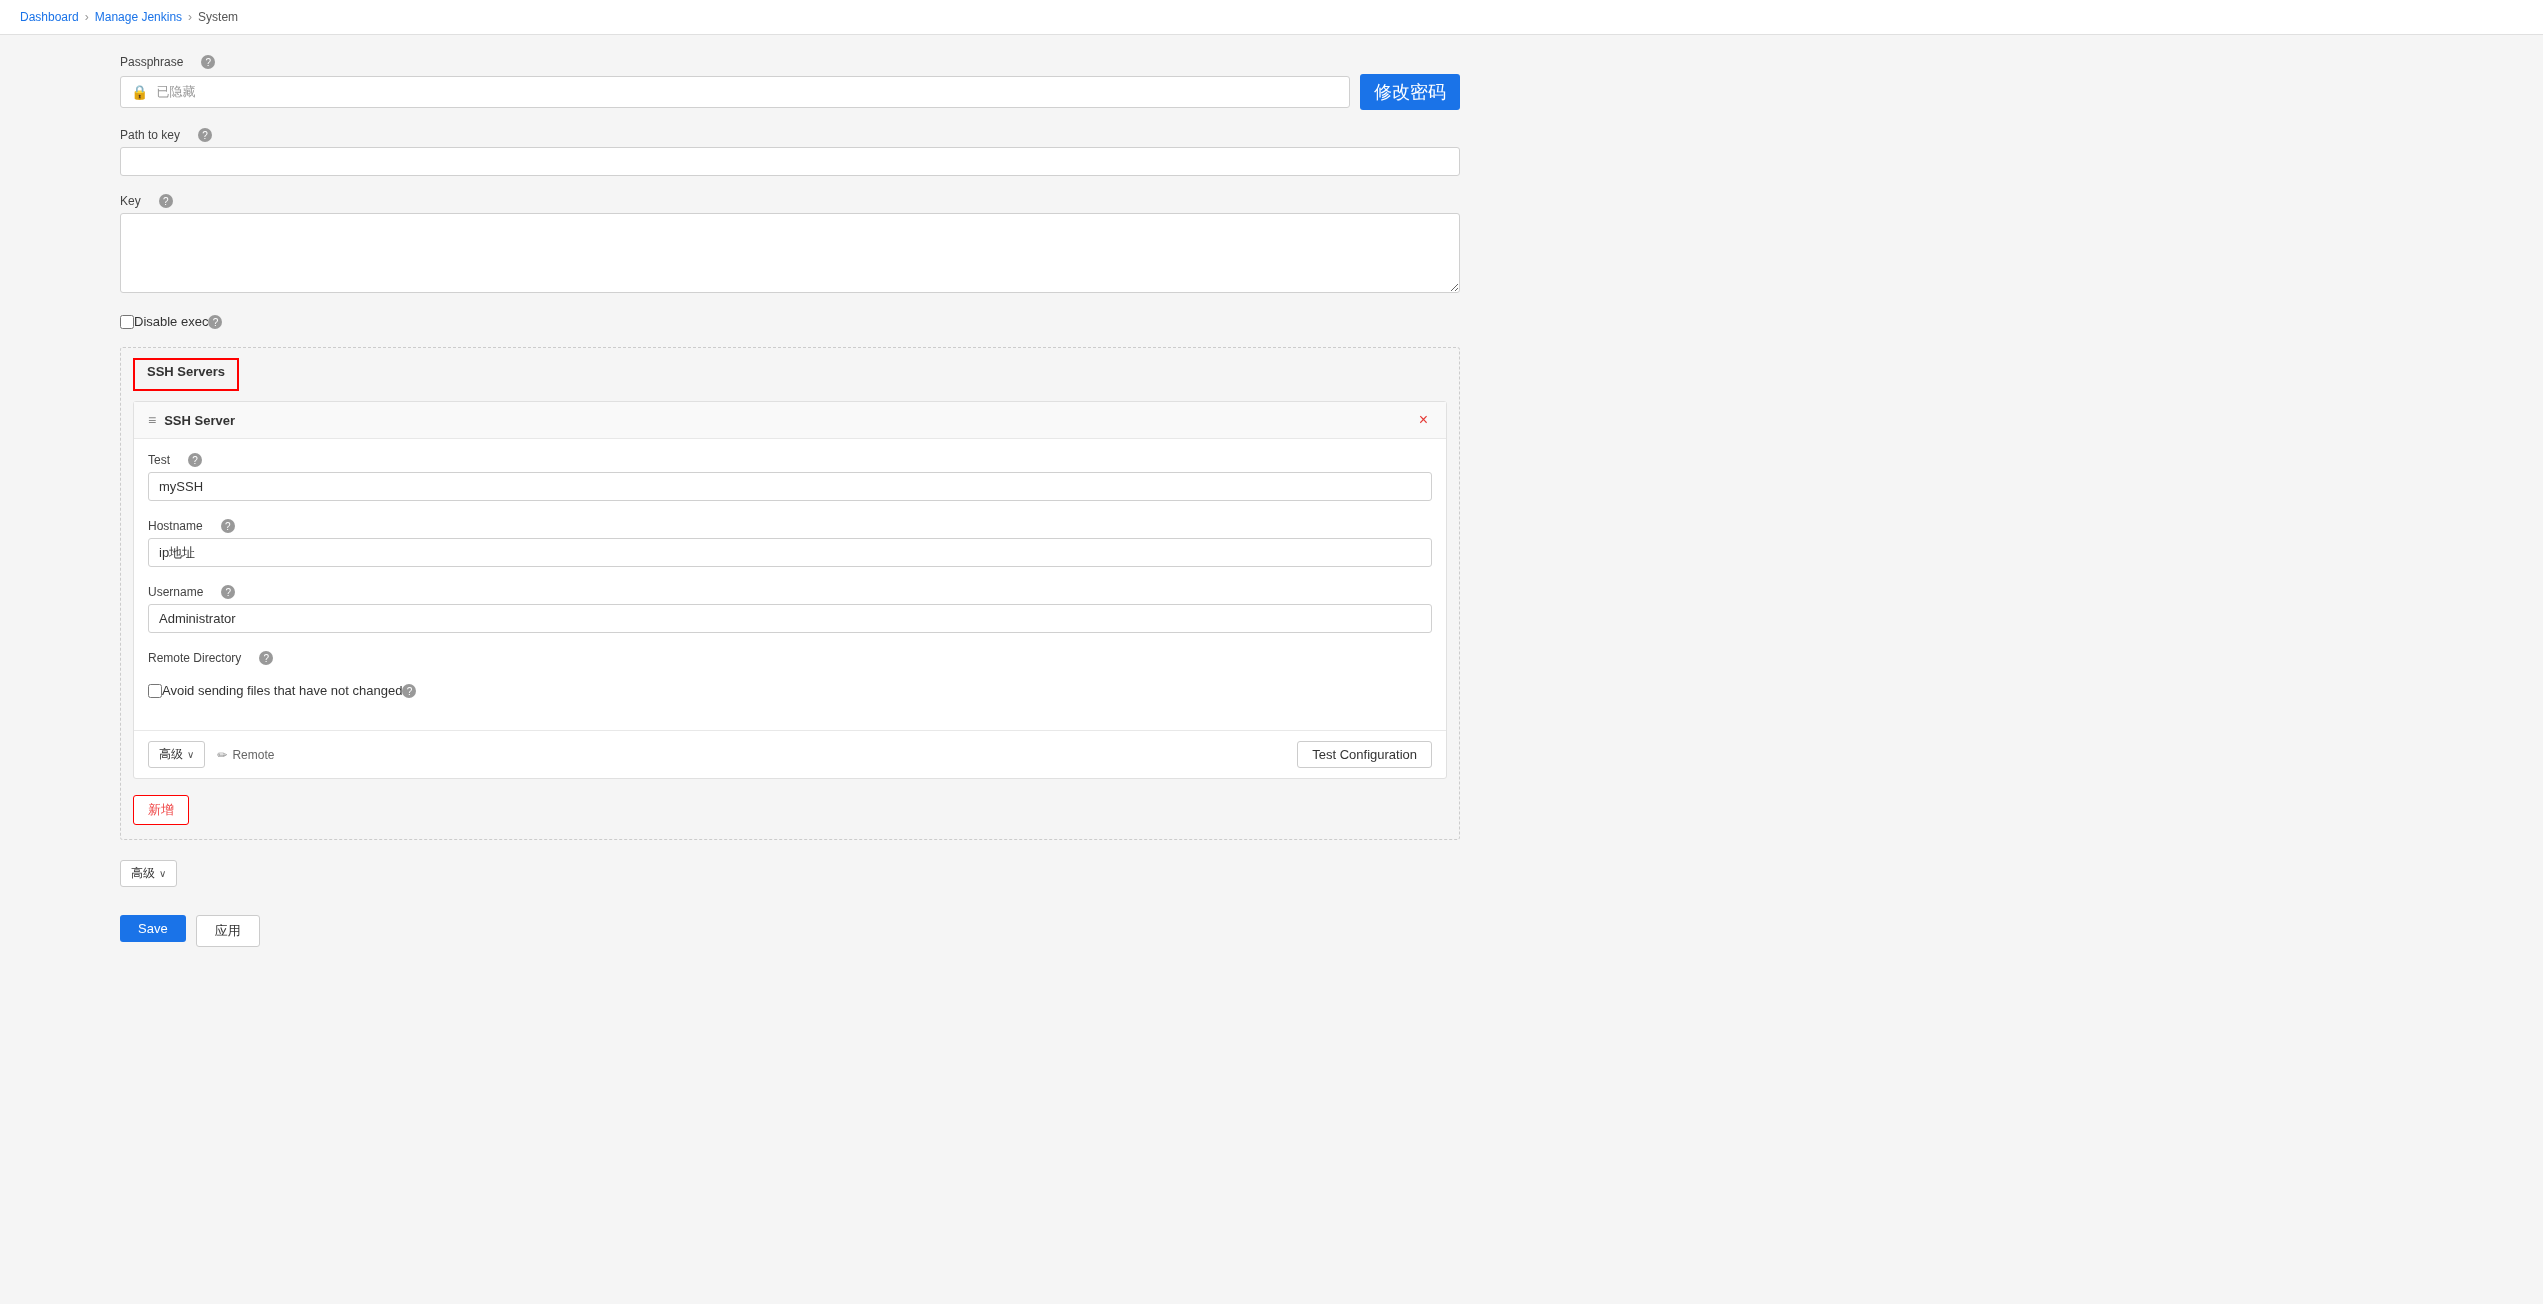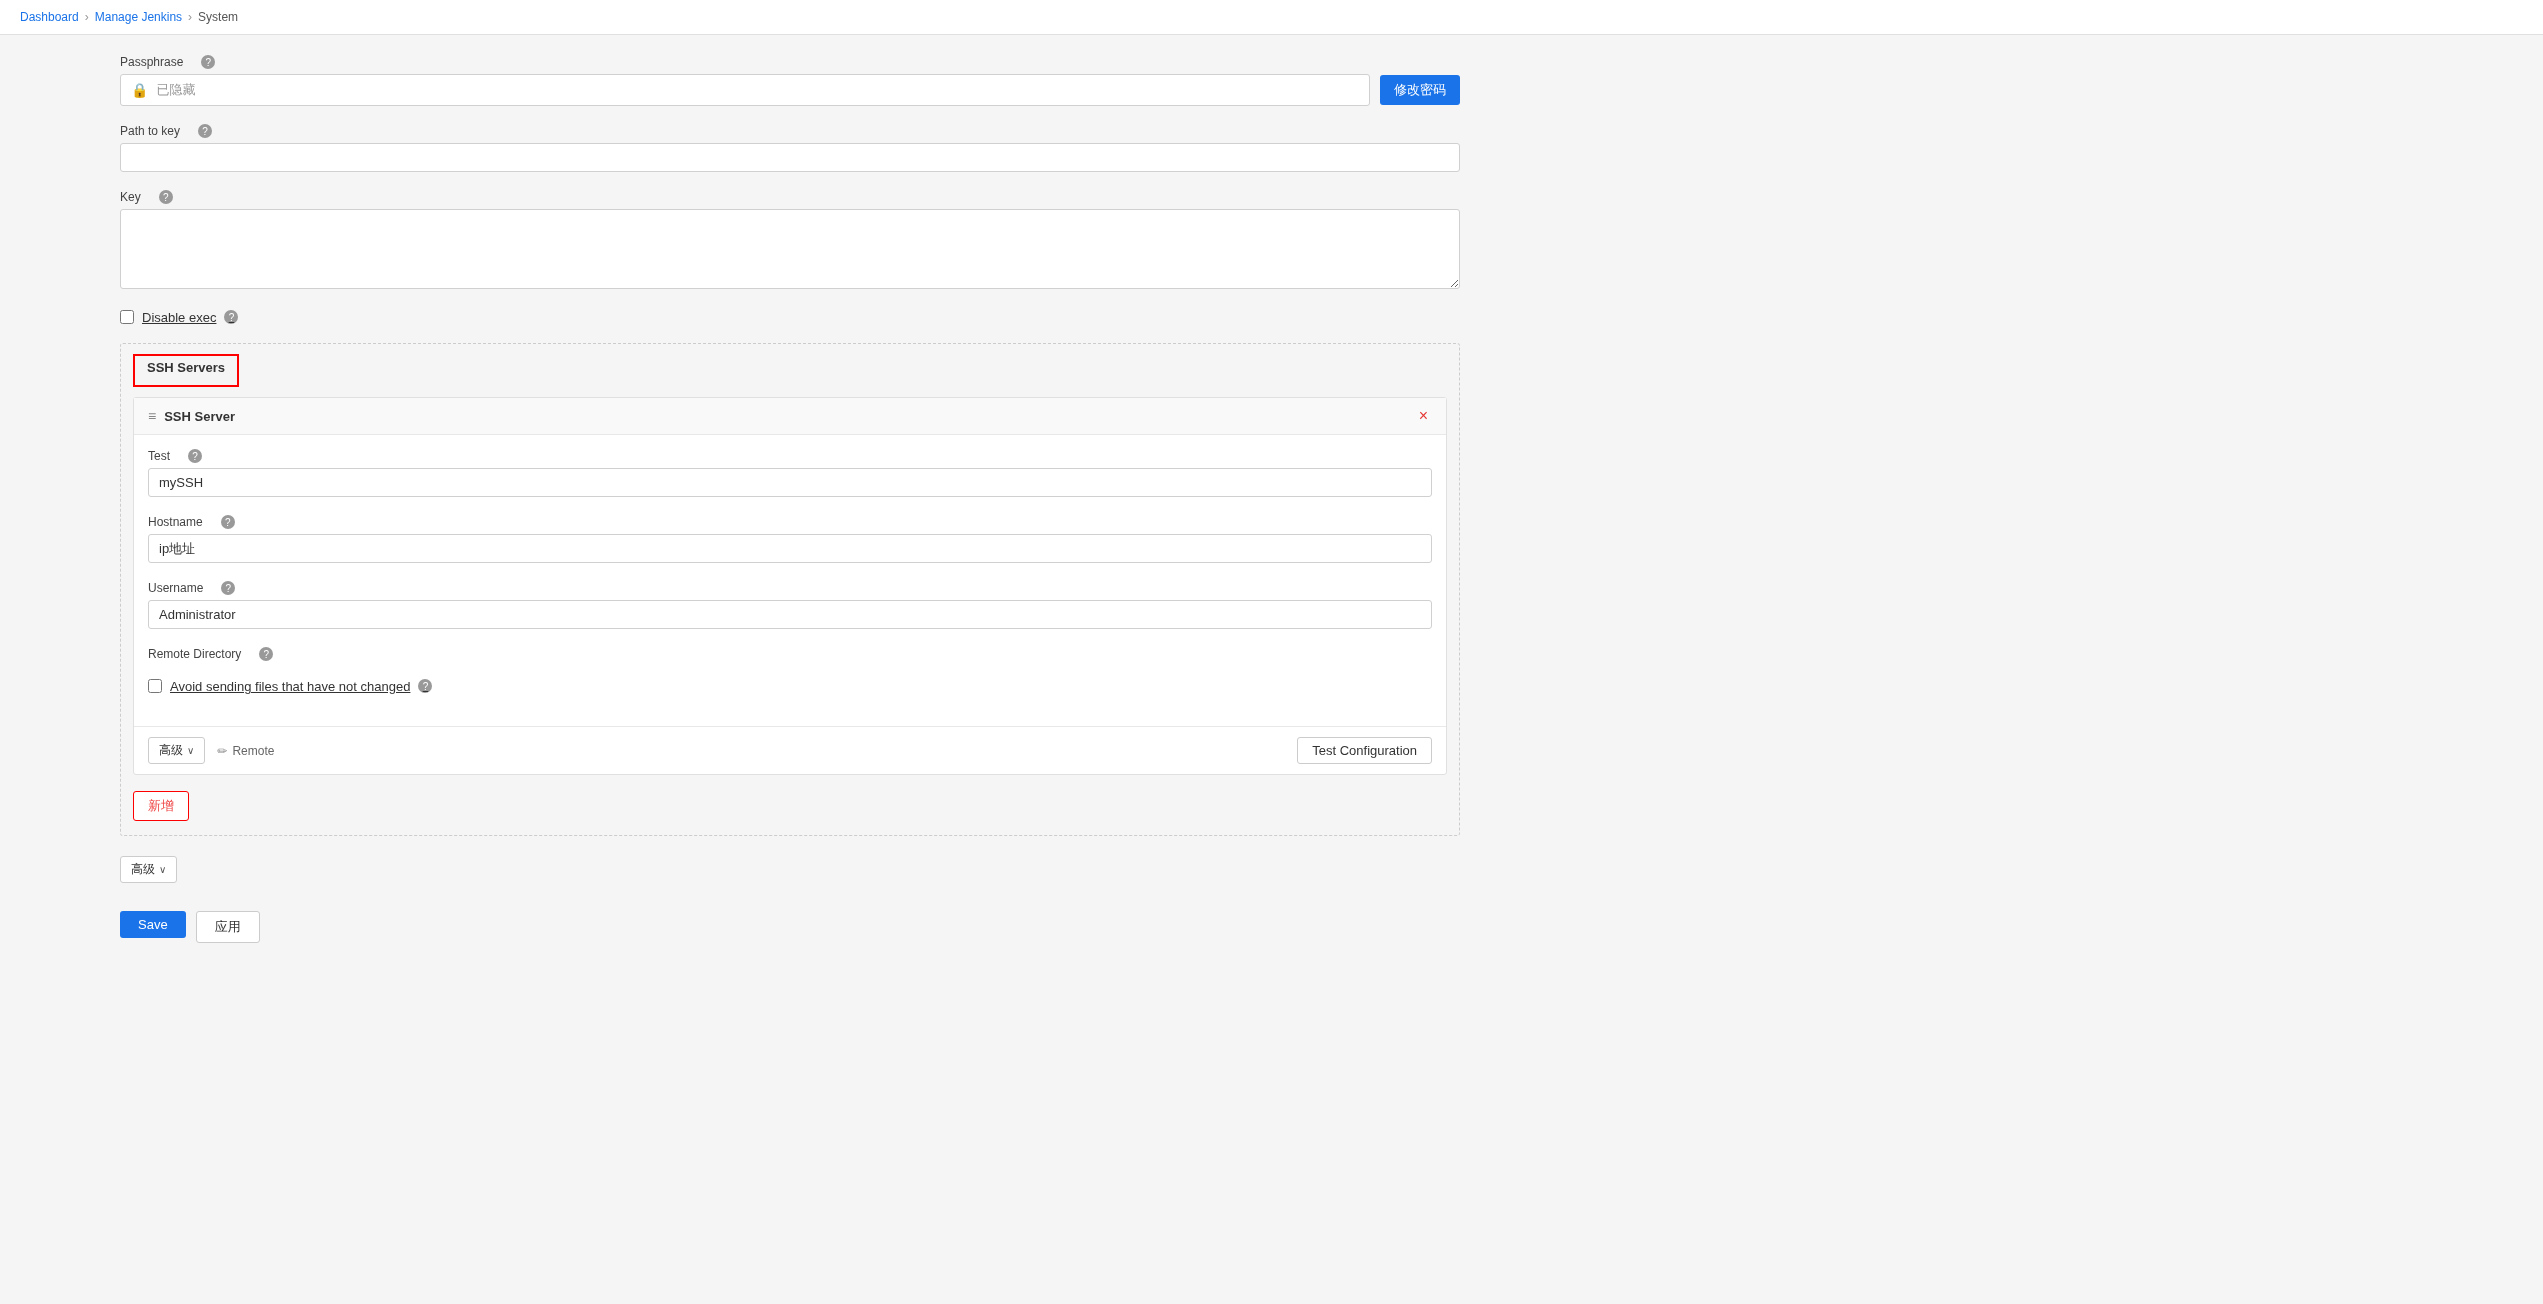--- a/index.html
+++ b/index.html
@@ -93,30 +93,28 @@
     .passphrase-placeholder {
       color: #999;
       font-size: 13px;
     }
     .btn-change-pwd {
       padding: 6px 14px;
       background: #1a73e8;
       color: #fff;
       border: none;
       border-radius: 3px;
-      font-size: 13px;
+      font-size: 18px;
       cursor: pointer;
       white-space: nowrap;
     }
     .checkbox-row {
       display: flex;
-      align-items: flex-start;
-      gap: 8px;
+      align-items: flex-end;
       margin-bottom: 18px;
-      text-decoration: underline;
     }
     .checkbox-row input[type="checkbox"] {
       width: 14px;
       height: 14px;
     }
     .ssh-server-card {
       border: 1px solid #e0e0e0;
       border-radius: 3px;
       margin: 0 0 0 0;
       background: #fff;

